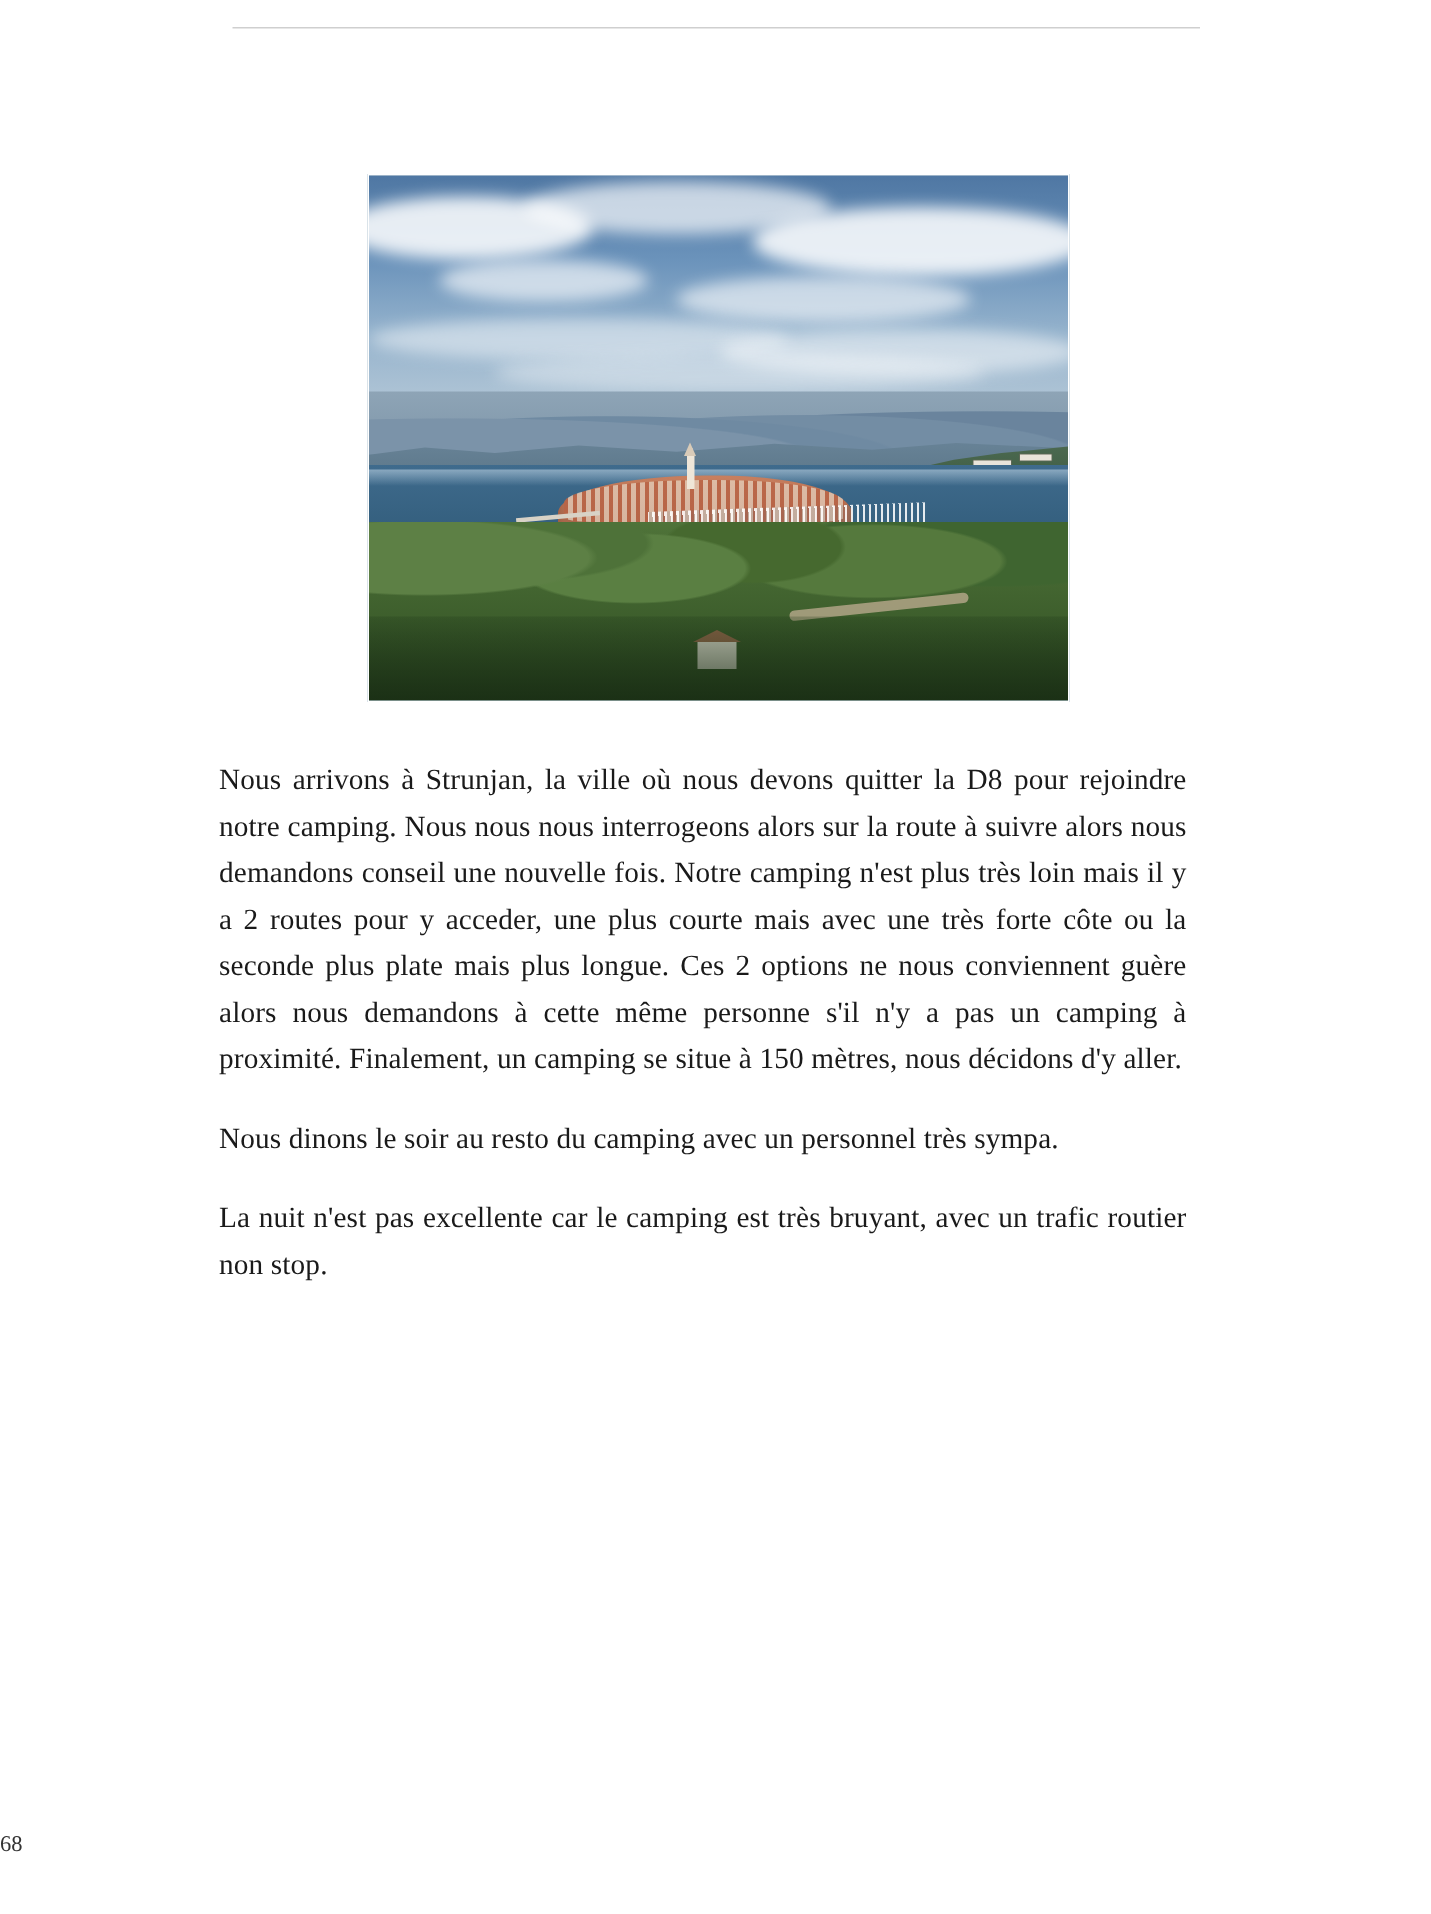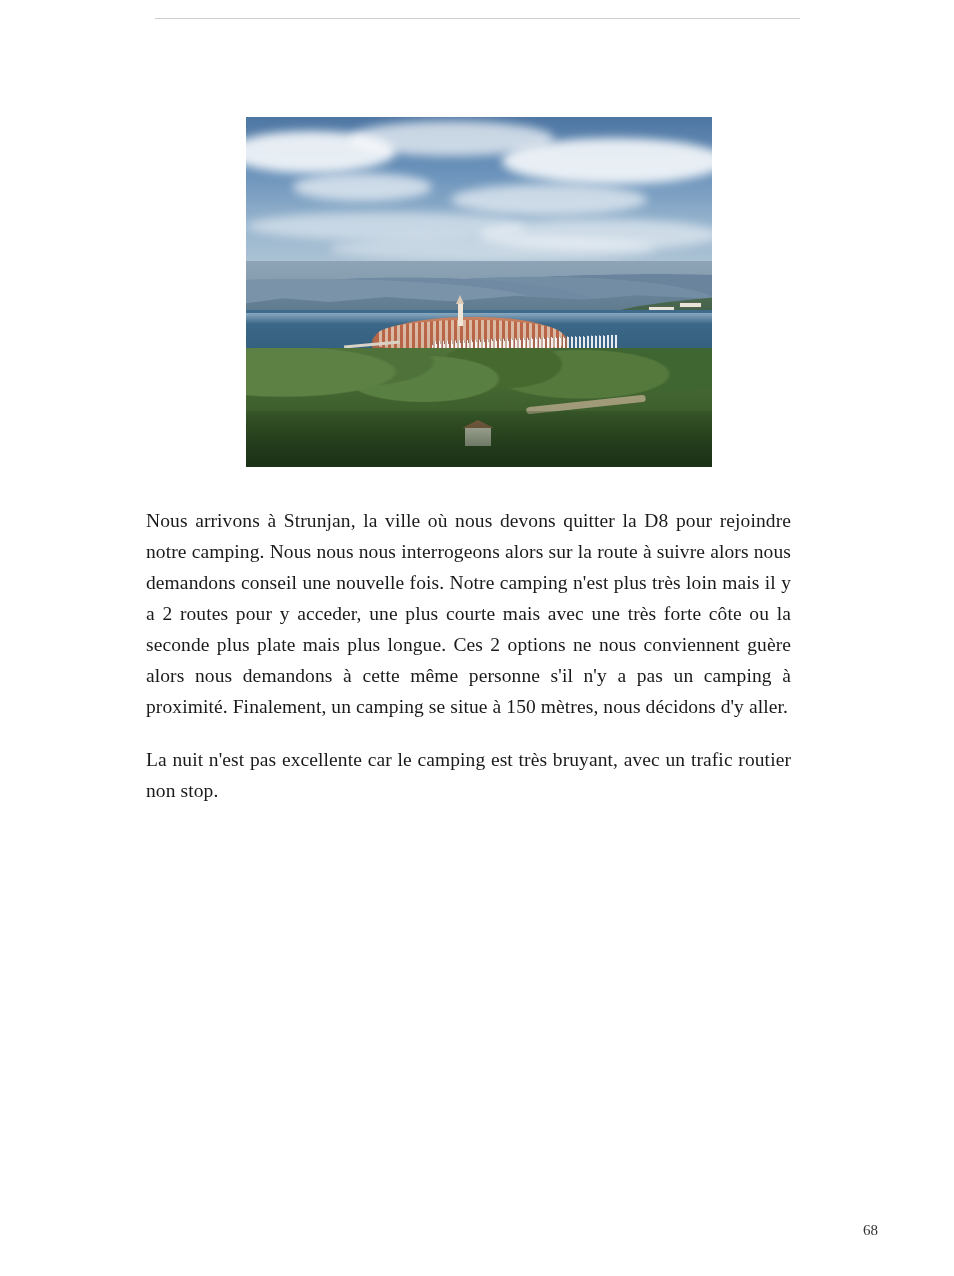--- a/index.html
+++ b/index.html
@@ -222,21 +222,21 @@
     text-align: justify;
     text-justify: inter-word;
     letter-spacing: .1px;
   }
   p:last-child { margin-bottom: 0; }
   .folio {
     position: absolute;
     left: 0;
     top: 1222px;
     width: 878px;
-    text-align: right;
+    text-align: left;
     font-size: 15px;
     color: #333;
   }
 </style>
 </head>
 <body>
 
 <div class="page">
 
   <div class="rule-top"></div>
@@ -278,17 +278,18 @@
 
       <div class="veg"></div>
       <div class="path"></div>
       <div class="house"></div>
       <div class="veg-dark"></div>
     </div>
   </div>
 
   <div class="content">
     <p>Nous arrivons à Strunjan, la ville où nous devons quitter la D8 pour rejoindre notre camping. Nous nous nous interrogeons alors sur la route à suivre alors nous demandons conseil une nouvelle fois. Notre camping n'est plus très loin mais il y a 2 routes pour y acceder, une plus courte mais avec une très forte côte ou la seconde plus plate mais plus longue. Ces 2 options ne nous conviennent guère alors nous demandons à cette même personne s'il n'y a pas un camping à proximité. Finalement, un camping se situe à 150 mètres, nous décidons d'y aller.</p>
+    <p>Nous dinons le soir au resto du camping avec un personnel très sympa.</p>
     <p>La nuit n'est pas excellente car le camping est très bruyant, avec un trafic routier non stop.</p>
   </div>
 
   <div class="folio">68</div>
 </div>
 
 </body></html>

